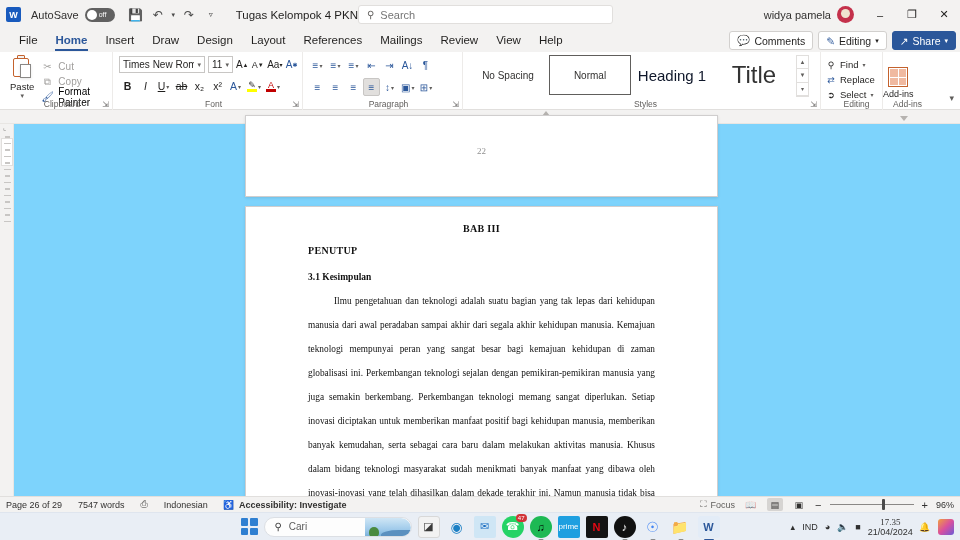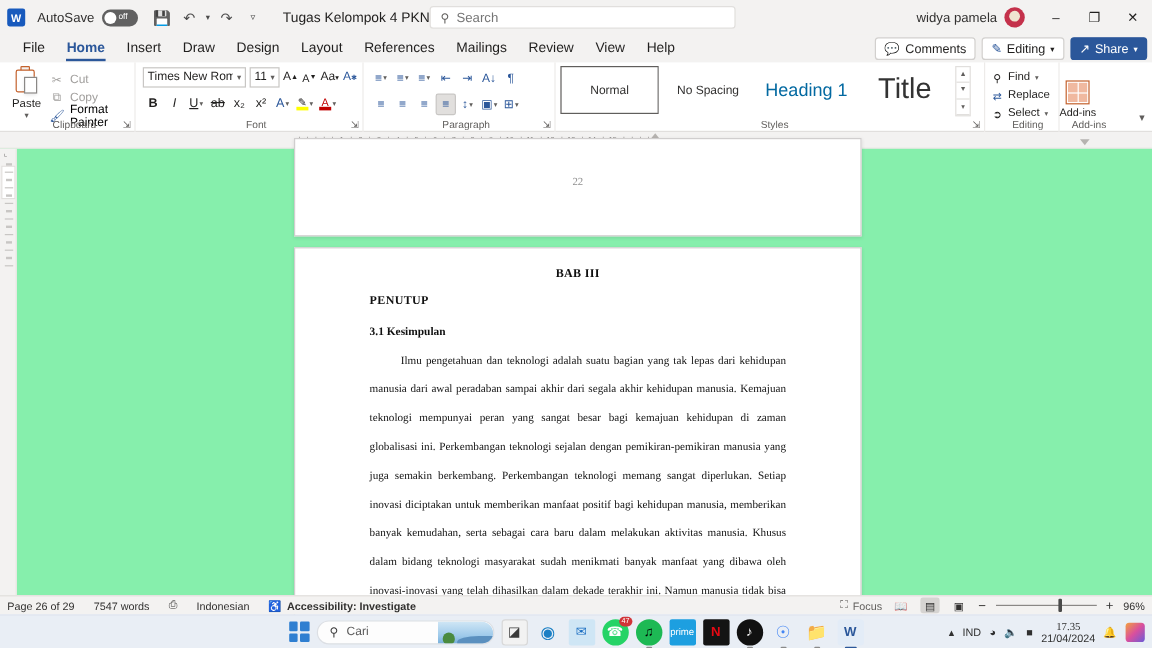--- a/index.html
+++ b/index.html
@@ -187,21 +187,21 @@
   .pbtn .mini { font-size: 6px; color: #605e5c; margin-left: 1px; }
 
   
   .grp-styles { width: 358px; padding: 3px 2px 0 4px; display: flex; }
   .stylebox {
     width: 82px; height: 40px; border: 1px solid transparent;
     display: flex; align-items: center; justify-content: center;
     font-size: 10px; color: #323130; background: #fff; overflow: hidden;
   }
   .stylebox.sel { border: 1.5px solid #605e5c; }
-  .stylebox.h1 { color: #0369a1; font-size: 15px; }
+  .stylebox.h1 { color: #0f172a; font-size: 15px; }
   .stylebox.h2 { color: #2e74b5; font-size: 12.5px; }
   .stylebox.title { color: #333; font-size: 24px; font-family: "Liberation Sans", sans-serif; }
   .style-scroll {
     width: 13px; height: 42px; display: flex; flex-direction: column;
     border: 1px solid #e1dfdd; margin-left: 1px;
   }
   .style-scroll div {
     flex: 1; display: flex; align-items: center; justify-content: center;
     font-size: 6px; color: #605e5c; border-bottom: 1px solid #e1dfdd;
   }
@@ -260,21 +260,21 @@
   .right-indent {
     position: absolute; left: 655px; top: 6px;
     border-left: 4.5px solid transparent; border-right: 4.5px solid transparent;
     border-top: 5px solid #b6b3b0;
   }
   .tabstop-L { position: absolute; left: 372px; top: 6px; font-size: 7px; color: #8a8886; }
 
   
   .workspace {
     position: absolute; left: 0; top: 124px; right: 0; bottom: 44px;
-    background: #86efac;
+    background: #7dd3fc;
   }
   .ruler-v {
     position: absolute; left: 0; top: 0; width: 14px; bottom: 0;
     background: #f3f2f1; border-right: 1px solid #e8e6e3;
   }
   .ruler-v .corner { font-size: 7px; color: #8a8886; padding-left: 3px; }
   .vticks {
     position: absolute; left: 4px; top: 12px; display: flex;
     flex-direction: column; align-items: center; gap: 5px;
   }
@@ -623,22 +623,22 @@
             <span>⊞</span>
             <span class="mini">▾</span>
           </div>
       </div>
     </div>
     <div class="glabel">Paragraph</div>
     <div class="dlg">⇲</div>
   </div>
 
   <div class="rgroup grp-styles">
+    <div class="stylebox">No Spacing</div>
     <div class="stylebox sel">Normal</div>
-    <div class="stylebox">No Spacing</div>
     <div class="stylebox h1">Heading 1</div>
     <div class="stylebox title">Title</div>
     <div class="style-scroll">
       <div>▲</div>
       <div>▼</div>
       <div>▾</div>
     </div>
     <div class="glabel">Styles</div>
     <div class="dlg">⇲</div>
   </div>

